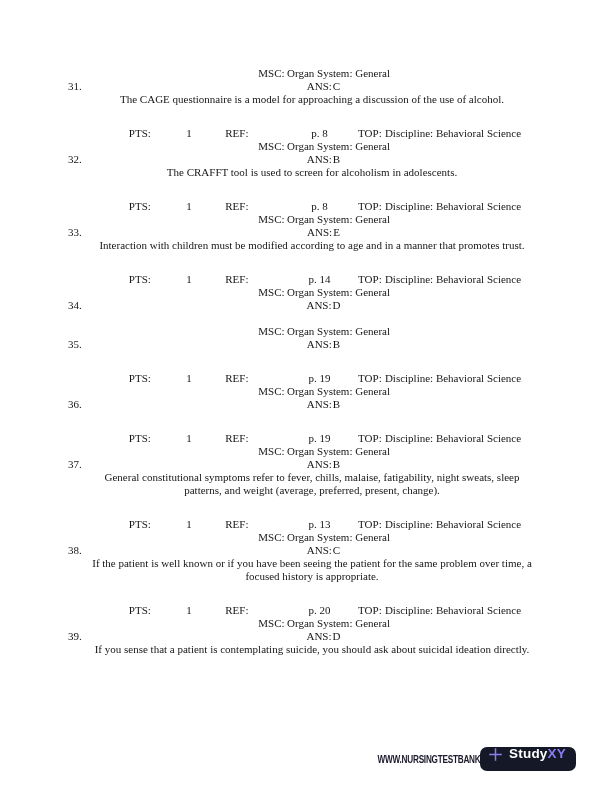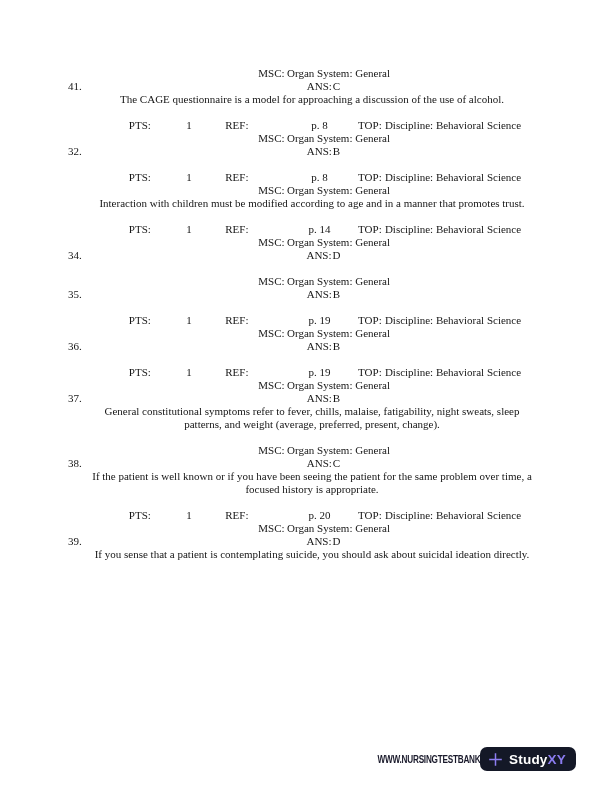--- a/index.html
+++ b/index.html
@@ -23,21 +23,21 @@
   .line { position: relative; padding-left: 22px; min-height: 13px; }
   .num { position: absolute; left: 0; top: 0; }
   .spacer { height: 13px; }
   .lbl { display: inline-block; }
   .ans-lbl  { width: 27px; }
   .msc-lbl  { width: 31px; }
   .pts-lbl  { width: 30px; }
   .pts-val  { display: inline-block; width: 68px; }
   .ref-lbl  { display: inline-block; width: 28px; }
   .ref-val  { display: inline-block; width: 71px; margin-left: 33px; }
-  .top-lbl  { display: inline-block; width: 30px; }
+  .top-lbl  { display: inline-block; width: 30px; margin-top: 8px; }
   .expl { width: 466px; }
   .footer {
     position: absolute;
     top: 746px; right: 36px;
     display: flex; align-items: center;
     height: 26px;
   }
   .watermark {
     font-family: "Liberation Sans", sans-serif;
     font-weight: 700;
@@ -48,21 +48,21 @@
     transform-origin: right center;
     white-space: nowrap;
     margin-right: -6px;
   }
   .badge {
     position: relative;
     z-index: 1;
     background: #141827;
     border-radius: 7px;
     height: 24px;
-    display: flex; align-items: center;
+    display: flex; align-items: flex-start;
     padding: 0 10px 0 8px;
     gap: 6px;
   }
   .plus-icon svg { display: block; }
   .brand {
     font-family: "Liberation Sans", sans-serif;
     font-weight: 700;
     font-size: 13.5px;
     letter-spacing: 0.2px;
     white-space: nowrap;
@@ -75,48 +75,53 @@
 
 <div class="content">
 
   <div class="line msc-line">
     <span class="lbl msc-lbl">MSC:</span><span>Organ System: General</span>
   </div>
 
   <div id="items">
   <div class="item">
     <div class="line ans-line">
-      <span class="num">41.</span>
+      <span class="num">31.</span>
       <span class="lbl ans-lbl">ANS:</span><span>C</span>
     </div>
     <div class="line expl">The CAGE questionnaire is a model for approaching a discussion of the use of alcohol.</div>
     <div class="spacer"></div>
     <div class="line meta">
       <span class="lbl pts-lbl">PTS:</span><span class="pts-val">1</span><span class="ref-lbl">REF:</span><span class="ref-val">p. 8</span><span class="top-lbl">TOP:</span><span>Discipline: Behavioral Science</span>
     </div>
     <div class="line msc-line">
       <span class="lbl msc-lbl">MSC:</span><span>Organ System: General</span>
     </div>
   </div>
 
   <div class="item">
     <div class="line ans-line">
       <span class="num">32.</span>
       <span class="lbl ans-lbl">ANS:</span><span>B</span>
     </div>
+    <div class="line expl">The CRAFFT tool is used to screen for alcoholism in adolescents.</div>
     <div class="spacer"></div>
     <div class="line meta">
       <span class="lbl pts-lbl">PTS:</span><span class="pts-val">1</span><span class="ref-lbl">REF:</span><span class="ref-val">p. 8</span><span class="top-lbl">TOP:</span><span>Discipline: Behavioral Science</span>
     </div>
     <div class="line msc-line">
       <span class="lbl msc-lbl">MSC:</span><span>Organ System: General</span>
     </div>
   </div>
 
   <div class="item">
+    <div class="line ans-line">
+      <span class="num">33.</span>
+      <span class="lbl ans-lbl">ANS:</span><span>E</span>
+    </div>
     <div class="line expl">Interaction with children must be modified according to age and in a manner that promotes trust.</div>
     <div class="spacer"></div>
     <div class="line meta">
       <span class="lbl pts-lbl">PTS:</span><span class="pts-val">1</span><span class="ref-lbl">REF:</span><span class="ref-val">p. 14</span><span class="top-lbl">TOP:</span><span>Discipline: Behavioral Science</span>
     </div>
     <div class="line msc-line">
       <span class="lbl msc-lbl">MSC:</span><span>Organ System: General</span>
     </div>
   </div>
 
@@ -159,20 +164,23 @@
     </div>
   </div>
 
   <div class="item">
     <div class="line ans-line">
       <span class="num">37.</span>
       <span class="lbl ans-lbl">ANS:</span><span>B</span>
     </div>
     <div class="line expl">General constitutional symptoms refer to fever, chills, malaise, fatigability, night sweats, sleep patterns, and weight (average, preferred, present, change).</div>
     <div class="spacer"></div>
+    <div class="line meta">
+      <span class="lbl pts-lbl">PTS:</span><span class="pts-val">1</span><span class="ref-lbl">REF:</span><span class="ref-val">p. 13</span><span class="top-lbl">TOP:</span><span>Discipline: Behavioral Science</span>
+    </div>
     <div class="line msc-line">
       <span class="lbl msc-lbl">MSC:</span><span>Organ System: General</span>
     </div>
   </div>
 
   <div class="item">
     <div class="line ans-line">
       <span class="num">38.</span>
       <span class="lbl ans-lbl">ANS:</span><span>C</span>
     </div>

